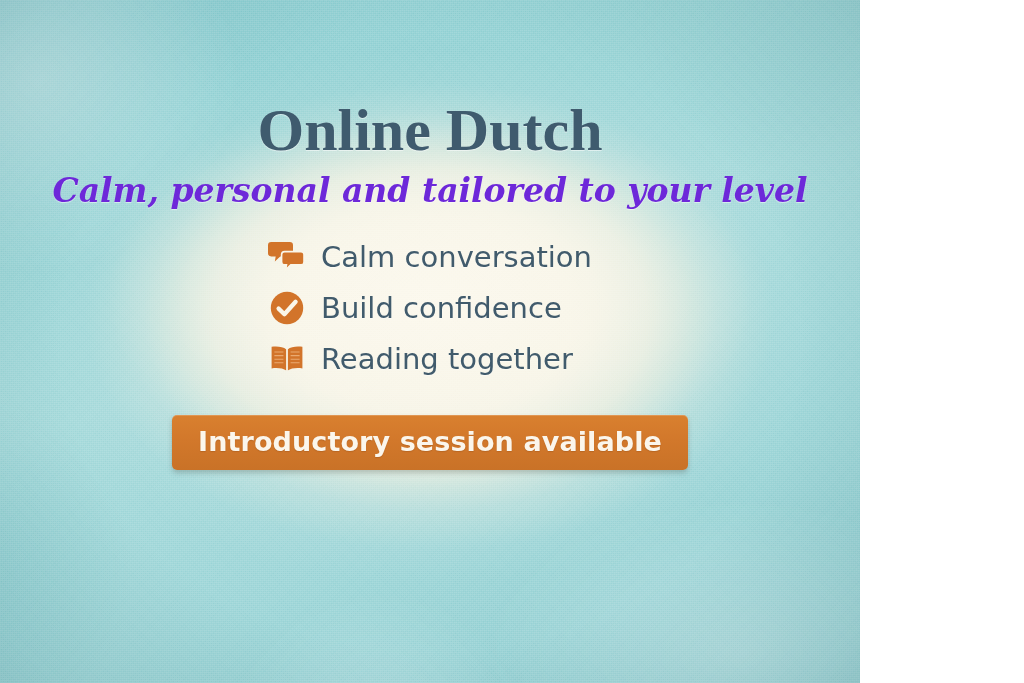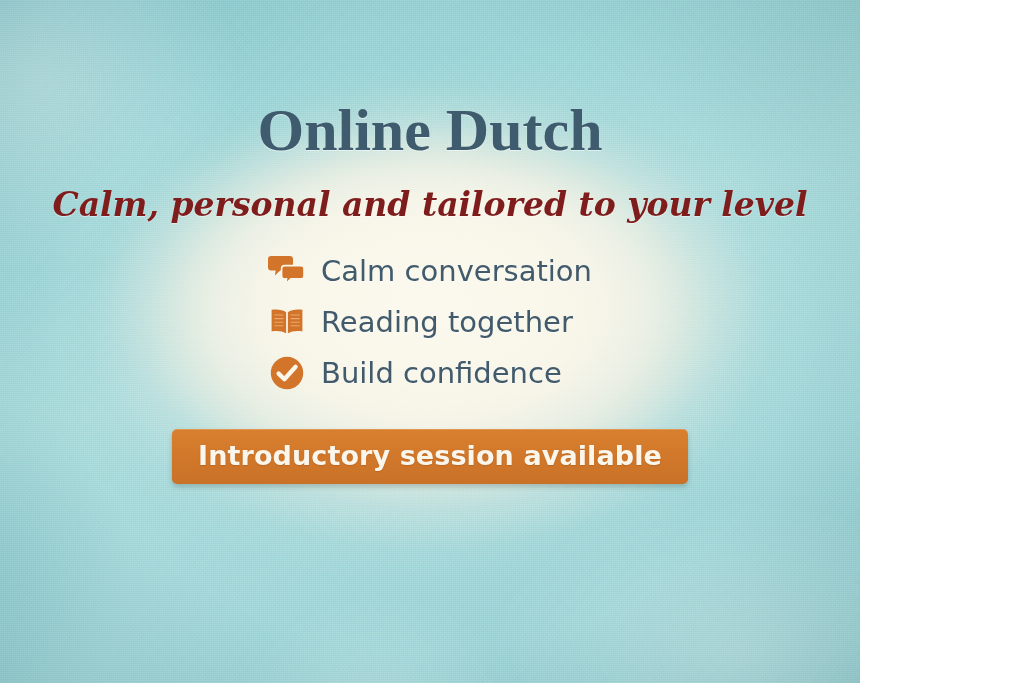--- a/index.html
+++ b/index.html
@@ -100,28 +100,28 @@
     font-size: 60px;
     line-height: 1.08;
     text-align: center;
     color: #3f5b6e;
     letter-spacing: 0px;
     text-shadow: 0 1px 1px rgba(255,255,255,0.55);
   }
   .headline .l2 { display: block; }
 
   .subtitle {
-    margin: 24px 0 0 0;
+    margin: 10px 0 0 0;
     font-family: "DejaVu Serif", "Liberation Serif", serif;
     font-style: italic;
     font-weight: bold;
     font-size: 33px;
     line-height: 1.1;
     text-align: center;
-    color: #7f1d1d;
+    color: #6d28d9;
     text-shadow: 0 1px 1px rgba(255,255,255,0.5);
   }
 
   .features {
     margin-top: 29px;
     display: flex;
     flex-direction: column;
     gap: 13px;
     align-items: flex-start;
   }
@@ -204,44 +204,44 @@
               <path d="M16.6 13.6 h16.4 a3.0 3.0 0 0 1 3.0 3.0 v7.3 a3.0 3.0 0 0 1 -3.0 3.0 h-10.2 l-5.2 5.0 0.9 -5.0 h-1.9 a3.0 3.0 0 0 1 -3.0 -3.0 v-7.3 a3.0 3.0 0 0 1 3.0 -3.0 z" stroke="#faf6e9" stroke-width="1.6"></path>
             </g>
           </svg>
         </span>
         <span class="feature-label">Calm conversation</span>
       </div>
 
       <div class="feature">
         <span class="feature-icon">
           <svg width="38" height="38" viewBox="0 0 38 38" aria-hidden="true">
+            <circle cx="19" cy="19" r="16.2" fill="#d2742a"></circle>
+            <path d="M10.6 19.6 L16.4 25.2 L27.6 12.8" fill="none" stroke="#faf6e9" stroke-width="4.3" stroke-linecap="round" stroke-linejoin="round"></path>
+          </svg>
+        </span>
+        <span class="feature-label">Build confidence</span>
+      </div>
+
+      <div class="feature">
+        <span class="feature-icon">
+          <svg width="38" height="38" viewBox="0 0 38 38" aria-hidden="true">
             <g>
               <path d="M18.4 9.4 C15.0 6.6 9.0 6.0 3.6 6.8 L3.6 28.4 C9.0 27.6 15.0 28.1 18.4 30.6 Z" fill="#d2742a"></path>
               <path d="M19.6 9.4 C23.0 6.6 29.0 6.0 34.4 6.8 L34.4 28.4 C29.0 27.6 23.0 28.1 19.6 30.6 Z" fill="#d2742a"></path>
               <g stroke="#efb47e" stroke-width="1.1" opacity="0.85">
                 <path d="M6.4 12.0 h9.0 M6.4 15.6 h9.0 M6.4 19.2 h9.0 M6.4 22.8 h9.0"></path>
                 <path d="M22.6 12.0 h9.0 M22.6 15.6 h9.0 M22.6 19.2 h9.0 M22.6 22.8 h9.0"></path>
               </g>
               <rect x="18.3" y="9.0" width="1.4" height="22.0" fill="#faf6e9"></rect>
             </g>
           </svg>
         </span>
         <span class="feature-label">Reading together</span>
       </div>
 
-      <div class="feature">
-        <span class="feature-icon">
-          <svg width="38" height="38" viewBox="0 0 38 38" aria-hidden="true">
-            <circle cx="19" cy="19" r="16.2" fill="#d2742a"></circle>
-            <path d="M10.6 19.6 L16.4 25.2 L27.6 12.8" fill="none" stroke="#faf6e9" stroke-width="4.3" stroke-linecap="round" stroke-linejoin="round"></path>
-          </svg>
-        </span>
-        <span class="feature-label">Build confidence</span>
-      </div>
-
     </div>
 
     <div class="cta-wrap">
       <button class="cta-button">Introductory session available</button>
     </div>
 
   </div>
 </div>
 
 </body></html>

